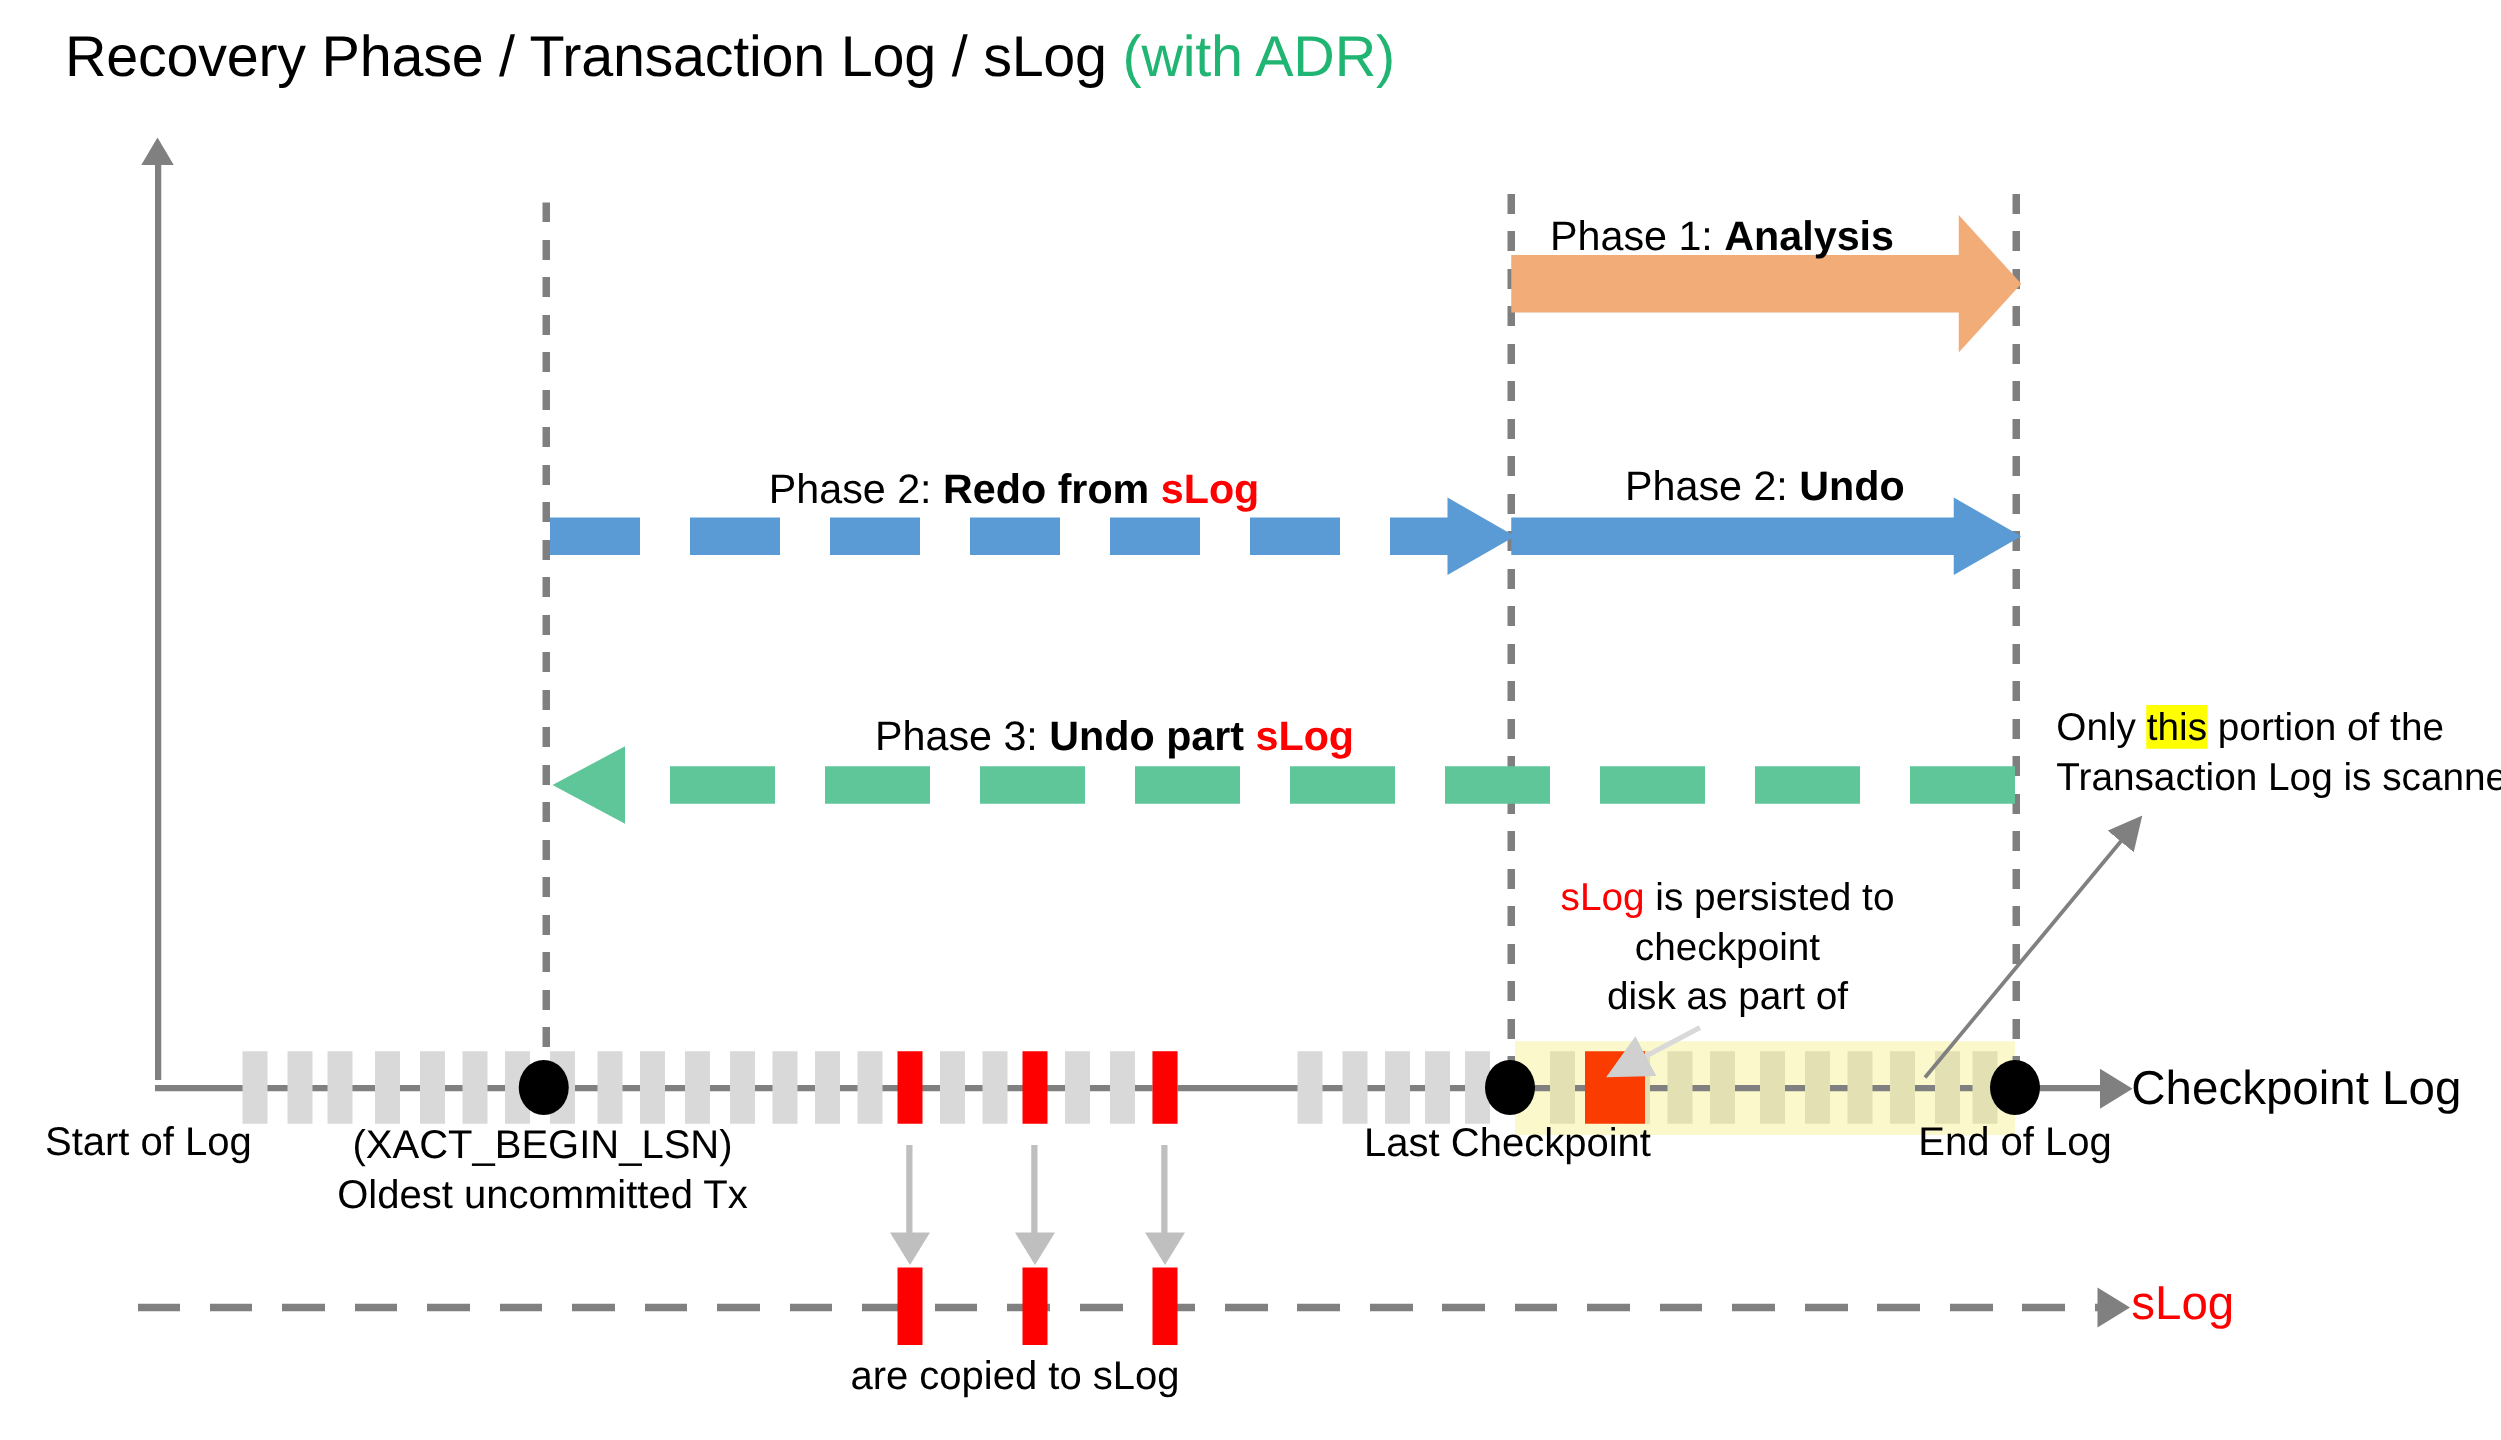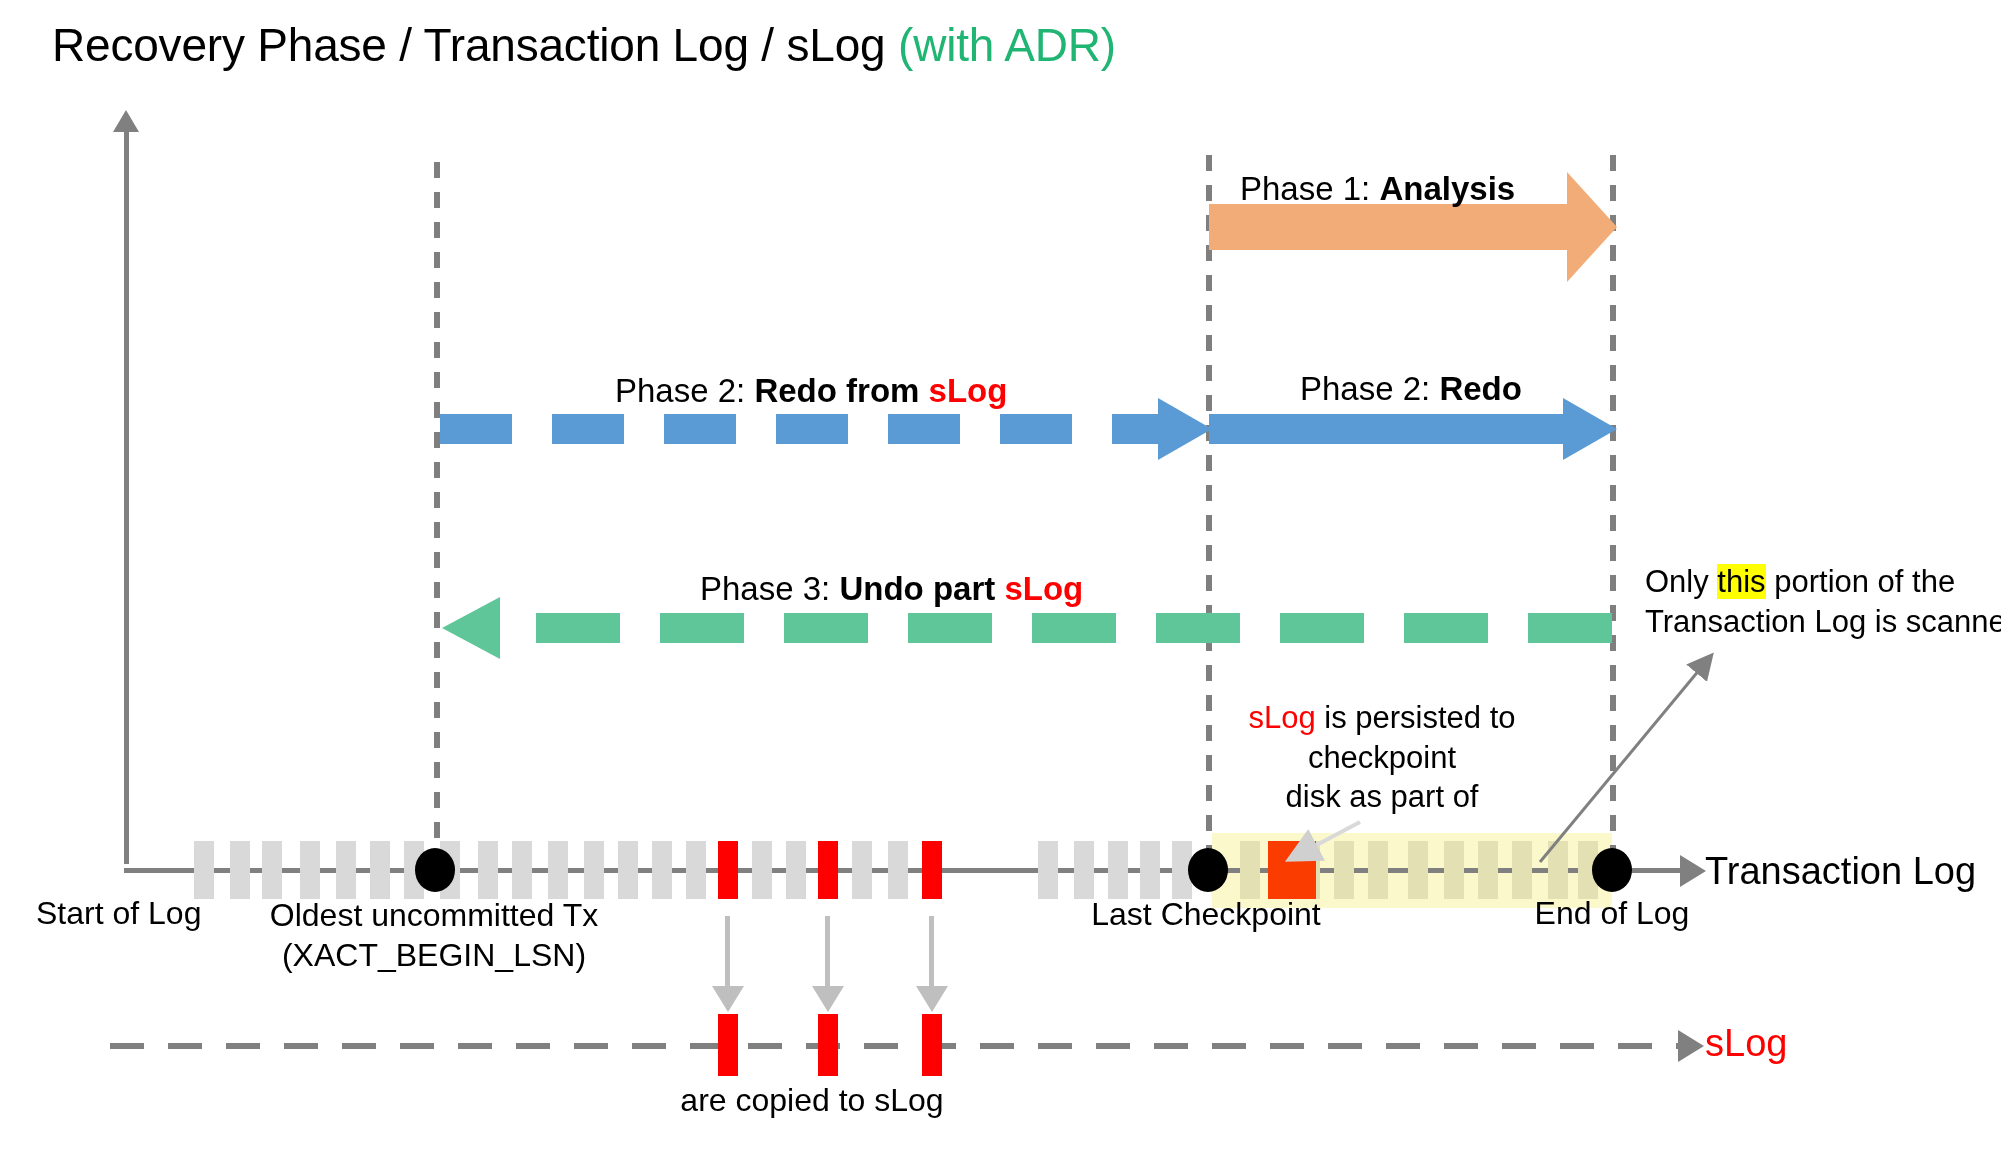--- a/index.html
+++ b/index.html
@@ -165,21 +165,21 @@
 <div class="abs" id="p1-bar"></div>
 <div class="abs" id="p1-head"></div>
 <div class="abs" id="p1-label"><span>Phase 1: </span><span class="bold">Analysis</span></div>
 
 <div class="abs" id="p2a-bar"></div>
 <div class="abs" id="p2a-head"></div>
 <div class="abs" id="p2a-label"><span>Phase 2: </span><span class="bold">Redo from </span><span class="slogred">sLog</span></div>
 
 <div class="abs" id="p2b-bar"></div>
 <div class="abs" id="p2b-head"></div>
-<div class="abs" id="p2b-label"><span>Phase 2: </span><span class="bold">Redo</span></div>
+<div class="abs" id="p2b-label"><span>Phase 2: </span><span class="bold">Undo</span></div>
 
 <div class="abs" id="p3-bar"></div>
 <div class="abs" id="p3-head"></div>
 <div class="abs" id="p3-label"><span>Phase 3: </span><span class="bold">Undo part </span><span class="slogred">sLog</span></div>
 
 <div class="abs" id="ann-persist">
   <div><span style="color:#ff0000">sLog</span><span> is persisted to</span></div>
   <div>checkpoint</div>
   <div>disk as part of</div>
 </div>
@@ -262,27 +262,27 @@
       <path d="M0,0 L9,4.5 L0,9 z" fill="#d0d0d0"></path>
     </marker>
   </defs>
   <line x1="1540" y1="862" x2="1710" y2="657" stroke="#808080" stroke-width="3" marker-end="url(#ah-grey)"></line>
   <line x1="1360" y1="822" x2="1292" y2="858" stroke="#d9d9d9" stroke-width="4" marker-end="url(#ah-lgrey)"></line>
 </svg>
 
 <div class="abs lbl" id="lbl-start">Start of Log</div>
 
 <div class="abs lbl" id="lbl-oldest">
+  <div>(XACT_BEGIN_LSN)</div>
   <div>Oldest uncommitted Tx</div>
-  <div>(XACT_BEGIN_LSN)</div>
 </div>
 
 <div class="abs lbl" id="lbl-ckpt">
   <div>Last Checkpoint</div>
 </div>
 
 <div class="abs lbl" id="lbl-end">End of Log</div>
-<div class="abs lbl" id="lbl-txlog">Transaction Log</div>
+<div class="abs lbl" id="lbl-txlog">Checkpoint Log</div>
 <div class="abs lbl" id="lbl-slog">sLog</div>
 
 <div class="abs lbl" id="lbl-copied">
   <div>are copied to sLog</div>
 </div>
 
 </body></html>

